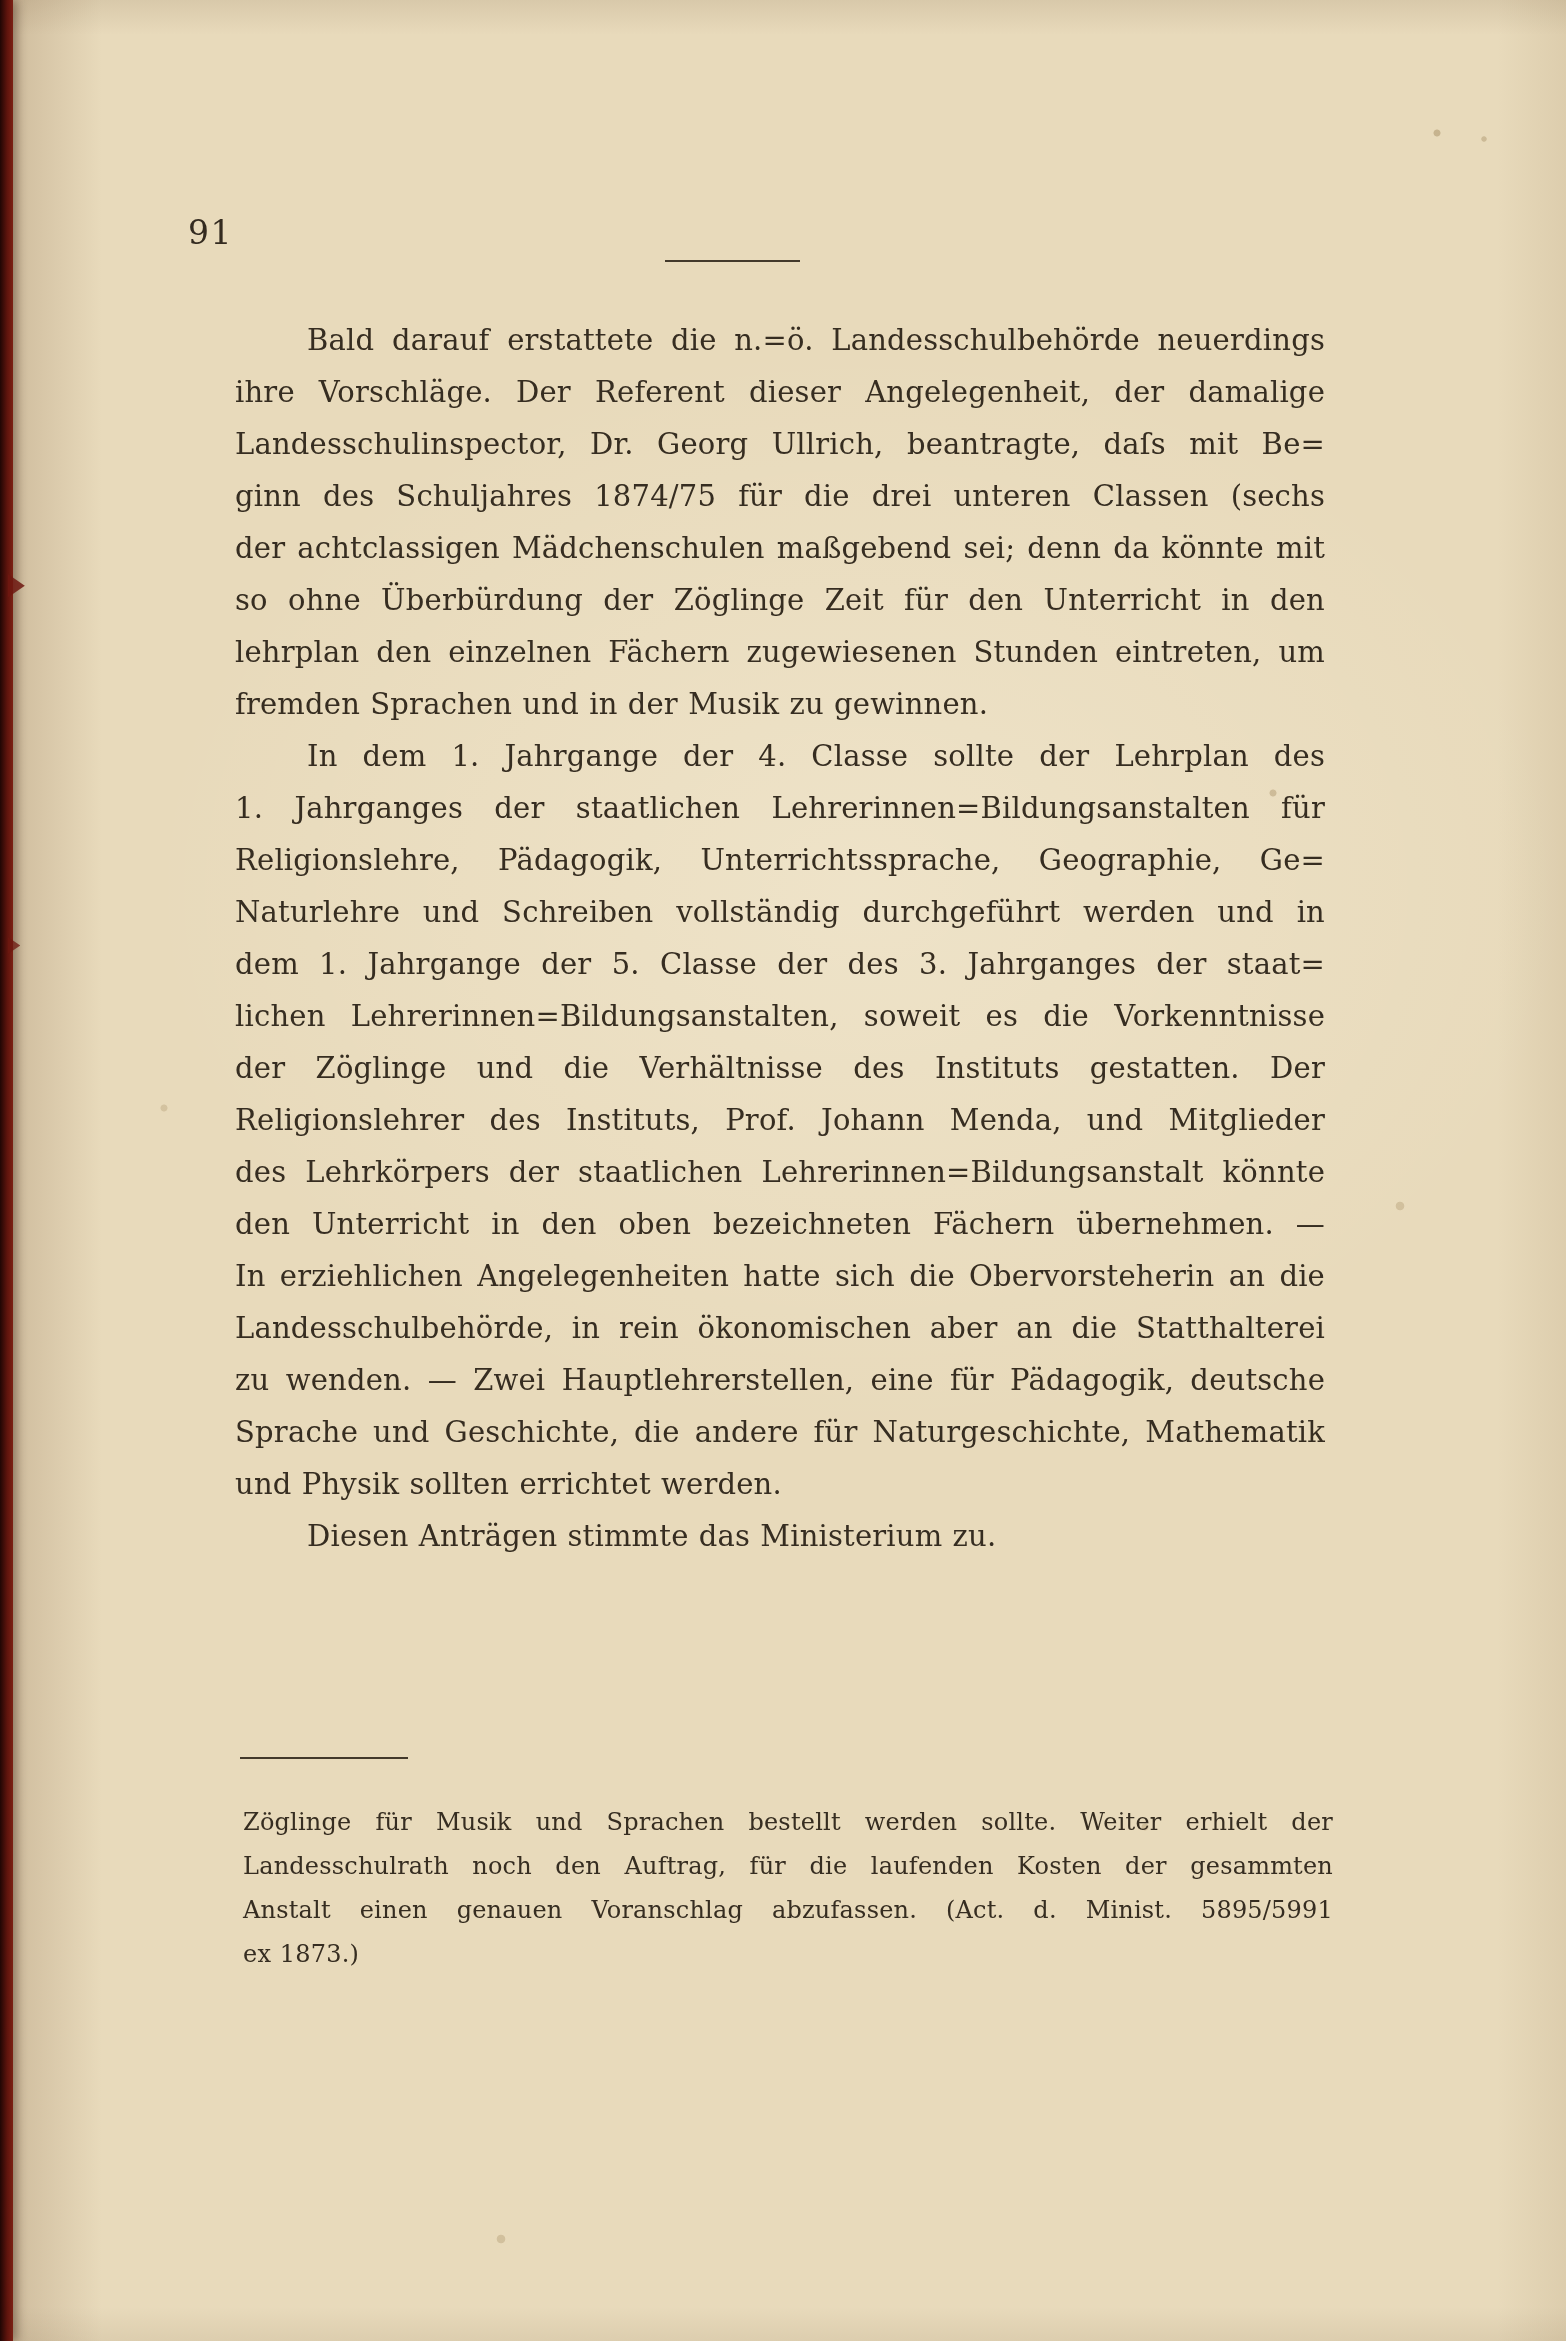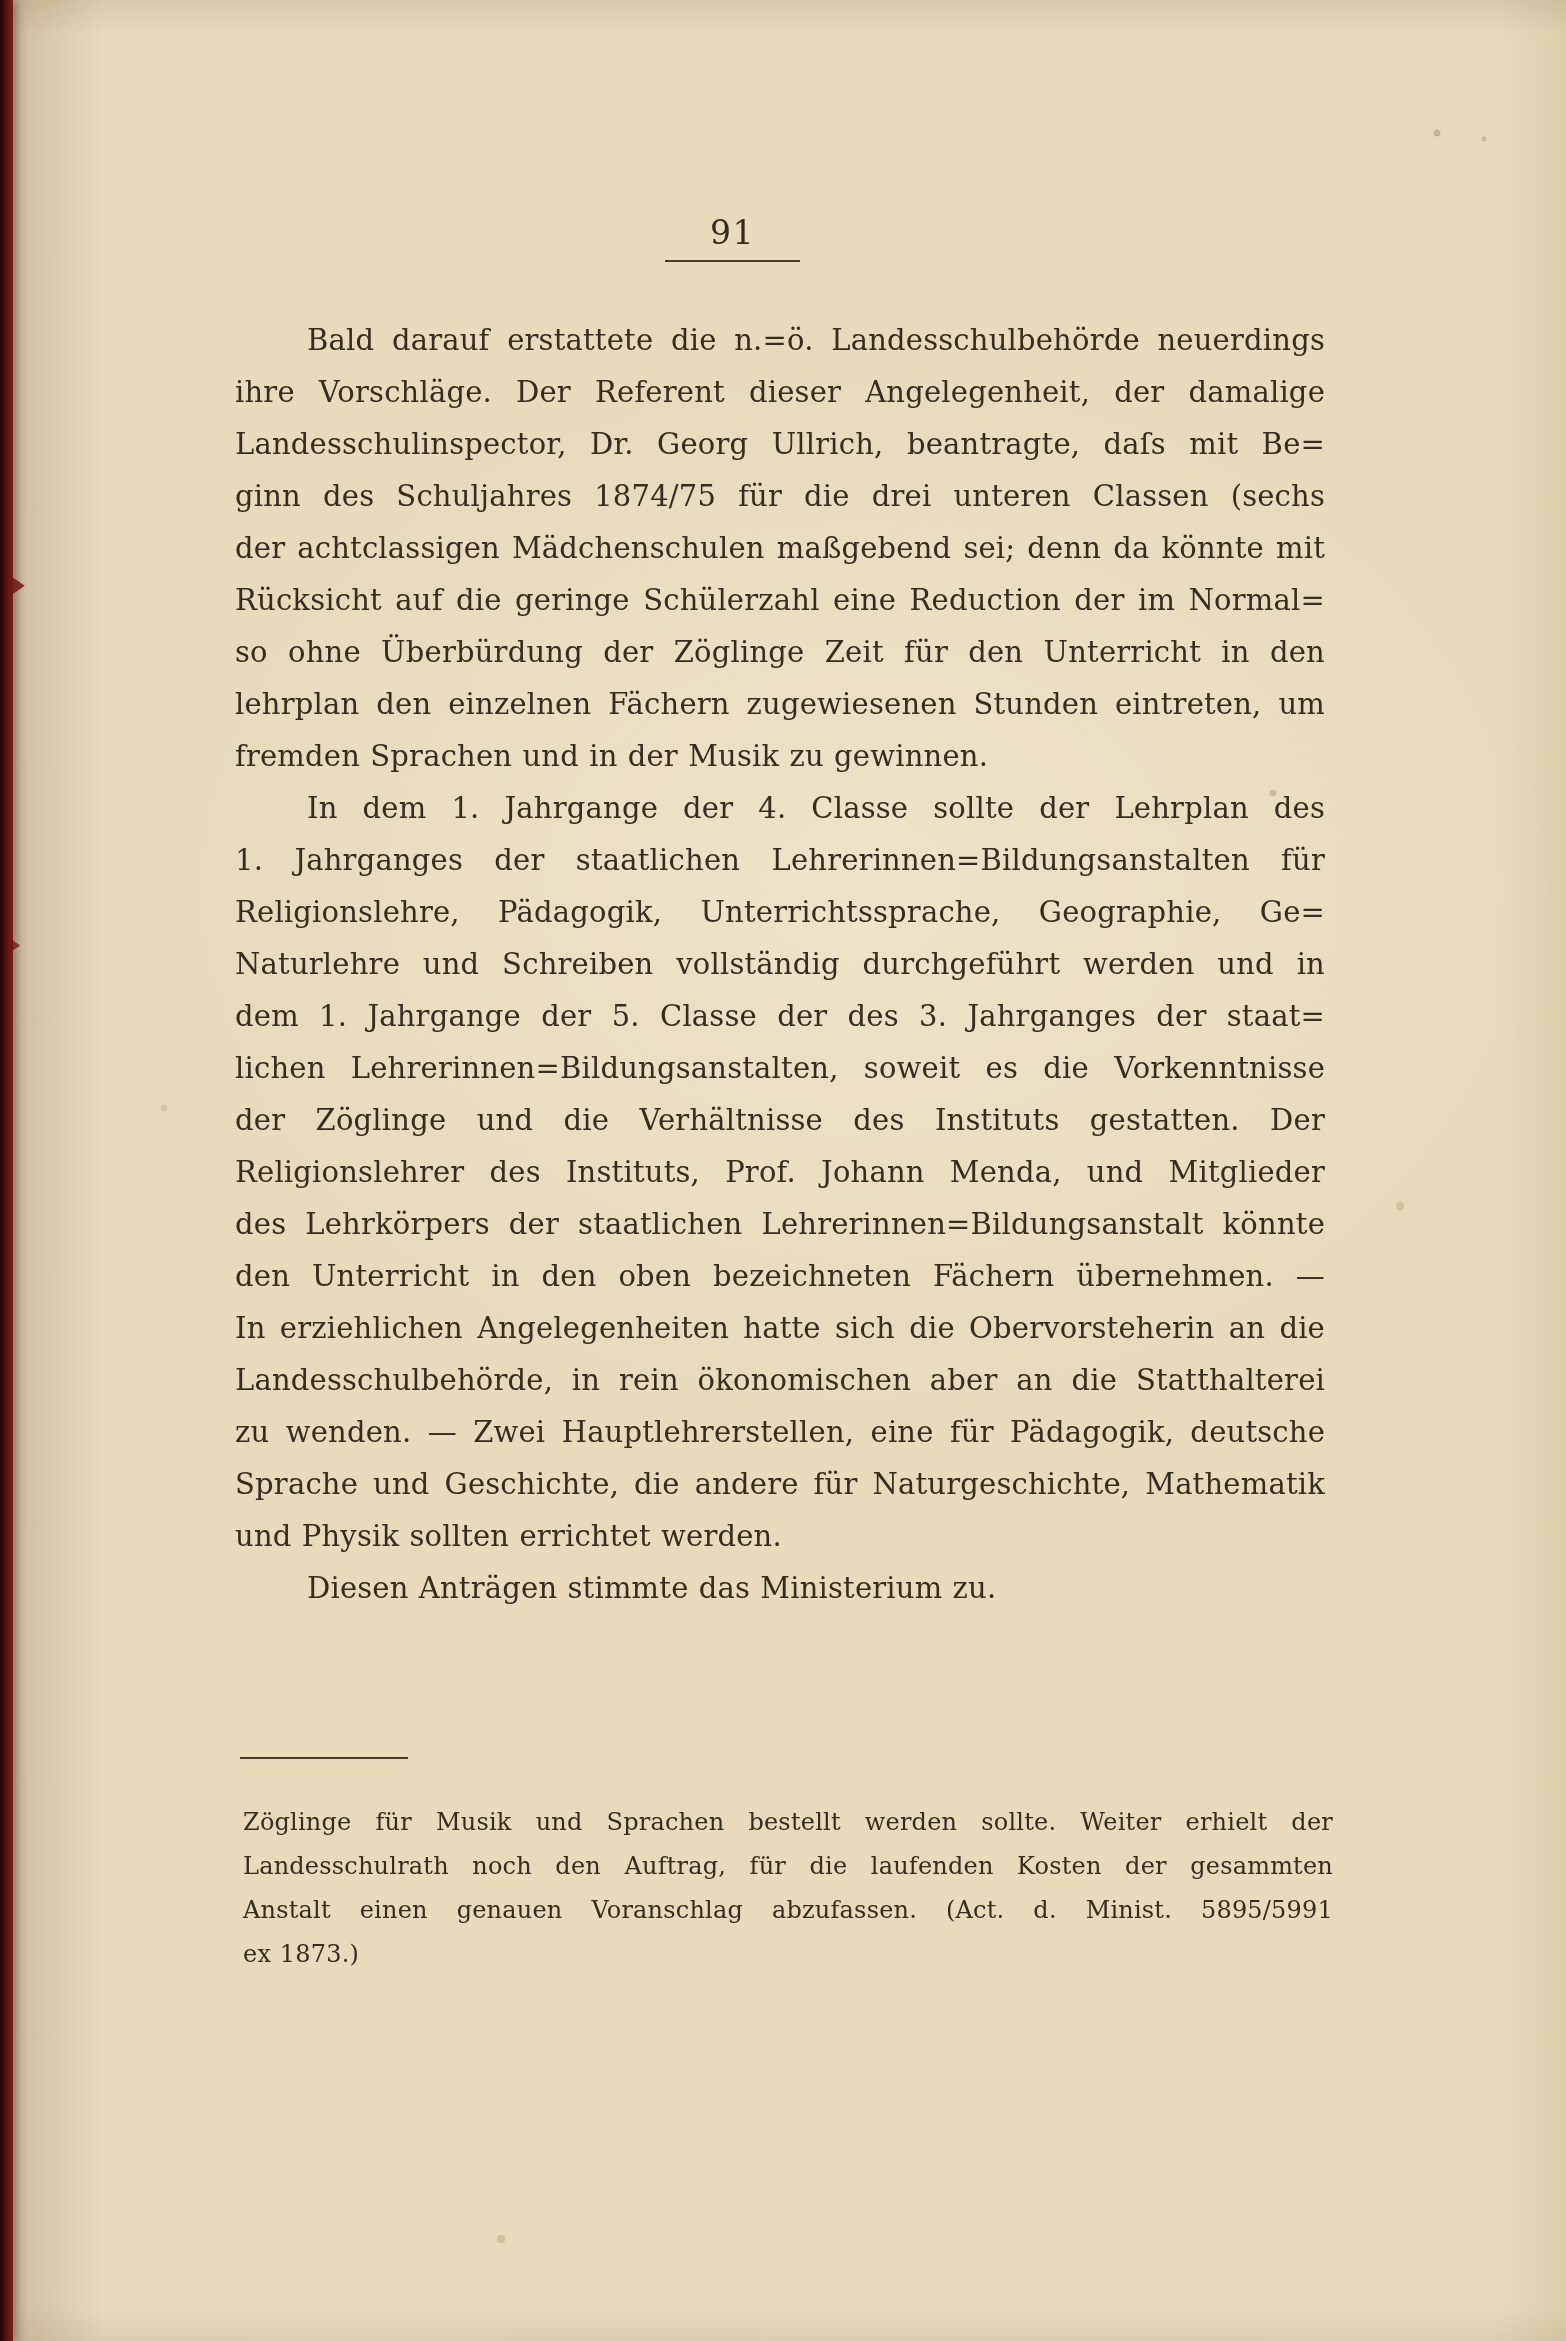--- a/index.html
+++ b/index.html
@@ -50,21 +50,20 @@
     width: 12.5px; height: 17px;
     background: #6e1810;
     clip-path: polygon(0 0, 100% 50%, 0 100%);
     opacity: .75;
   }
   .page-number-wrap {
     position: absolute;
     top: 213px;
     left: 188px;
     width: 1089px;
-    text-align: center;
   }
   .page-number {
     display: inline-block;
     font-size: 33px;
     letter-spacing: 1.6px;
     color: #342b20;
   }
   .page-number-rule {
     margin: 7.8px auto 0 auto;
     width: 135px;
@@ -117,21 +116,20 @@
     <div class="page-number">91</div>
     <div class="page-number-rule"></div>
   </div>
 
   <div class="body-text" id="body-text">
       <div class="line indent">Bald darauf erstattete die n.=ö. Landesschulbehörde neuerdings</div>
       <div class="line">ihre Vorschläge. Der Referent dieser Angelegenheit, der damalige</div>
       <div class="line">Landesschulinspector, Dr. Georg Ullrich, beantragte, daſs mit Be=</div>
       <div class="line">ginn des Schuljahres 1874/75 für die drei unteren Classen (sechs</div>
       <div class="line">der achtclassigen Mädchenschulen maßgebend sei; denn da könnte mit</div>
-      <div class="line">Rücksicht auf die geringe Schülerzahl eine Reduction der im Normal=</div>
       <div class="line">so ohne Überbürdung der Zöglinge Zeit für den Unterricht in den</div>
       <div class="line">lehrplan den einzelnen Fächern zugewiesenen Stunden eintreten, um</div>
       <div class="line last">fremden Sprachen und in der Musik zu gewinnen.</div>
       <div class="line indent">In dem 1. Jahrgange der 4. Classe sollte der Lehrplan des</div>
       <div class="line">1. Jahrganges der staatlichen Lehrerinnen=Bildungsanstalten für</div>
       <div class="line">Religionslehre, Pädagogik, Unterrichtssprache, Geographie, Ge=</div>
       <div class="line">Naturlehre und Schreiben vollständig durchgeführt werden und in</div>
       <div class="line">dem 1. Jahrgange der 5. Classe der des 3. Jahrganges der staat=</div>
       <div class="line">lichen Lehrerinnen=Bildungsanstalten, soweit es die Vorkenntnisse</div>
       <div class="line">der Zöglinge und die Verhältnisse des Instituts gestatten. Der</div>

